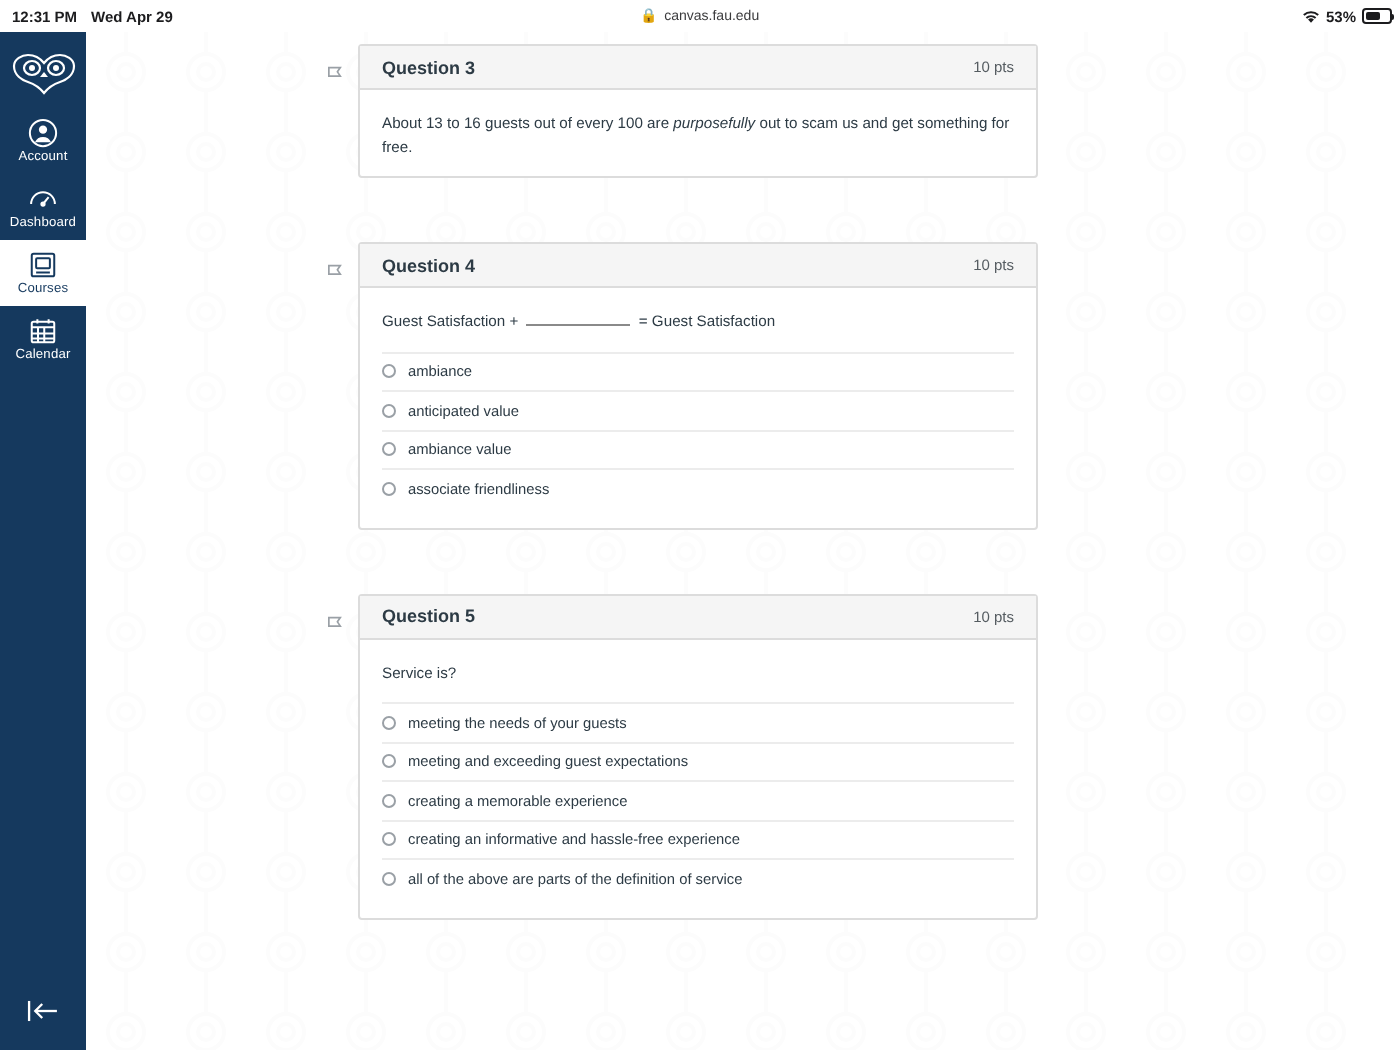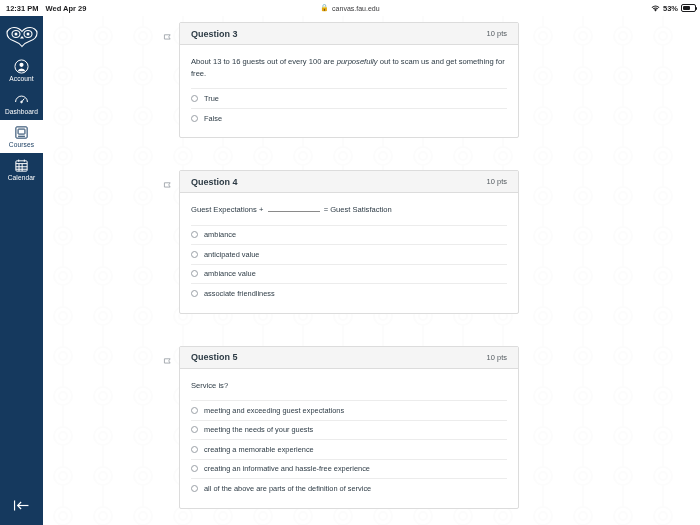--- a/index.html
+++ b/index.html
@@ -344,49 +344,39 @@
             </svg>
           </span>
         </div>
         <section class="q-card">
           <header class="q-head">
             <span class="q-title">Question 3</span>
             <span class="q-pts">10 pts</span>
           </header>
           <div class="q-body">
             <p class="q-text"><span>About 13 to 16 guests out of every 100 are </span><em>purposefully</em><span> out to scam us and get something for free.</span></p>
-            <div class="answers">
-              <label class="answer">
-                <span class="radio"></span>
-                <span>True</span>
-              </label>
-              <label class="answer">
-                <span class="radio"></span>
-                <span>False</span>
-              </label>
-            </div>
           </div>
         </section>
       </div>
 
       <div class="q-row">
         <div class="flag-cell">
           <span>
             <svg width="10" height="10" viewBox="0 0 14 14" fill="none" stroke="#9aa0a6" stroke-width="1.2">
               <path d="M2 2.5h8l-2 3 2 3H2z"></path>
             </svg>
           </span>
         </div>
         <section class="q-card">
           <header class="q-head">
             <span class="q-title">Question 4</span>
             <span class="q-pts">10 pts</span>
           </header>
           <div class="q-body">
-            <p class="q-text"><span>Guest Expectations + </span><span class="blank"></span><span> = Guest Satisfaction</span></p>
+            <p class="q-text"><span>Guest Satisfaction + </span><span class="blank"></span><span> = Guest Satisfaction</span></p>
             <div class="answers">
               <label class="answer">
                 <span class="radio"></span>
                 <span>ambiance</span>
               </label>
               <label class="answer">
                 <span class="radio"></span>
                 <span>anticipated value</span>
               </label>
               <label class="answer">
@@ -413,25 +403,25 @@
         <section class="q-card">
           <header class="q-head">
             <span class="q-title">Question 5</span>
             <span class="q-pts">10 pts</span>
           </header>
           <div class="q-body">
             <p class="q-text">Service is?</p>
             <div class="answers">
               <label class="answer">
                 <span class="radio"></span>
+                <span>meeting the needs of your guests</span>
+              </label>
+              <label class="answer">
+                <span class="radio"></span>
                 <span>meeting and exceeding guest expectations</span>
-              </label>
-              <label class="answer">
-                <span class="radio"></span>
-                <span>meeting the needs of your guests</span>
               </label>
               <label class="answer">
                 <span class="radio"></span>
                 <span>creating a memorable experience</span>
               </label>
               <label class="answer">
                 <span class="radio"></span>
                 <span>creating an informative and hassle-free experience</span>
               </label>
               <label class="answer">

